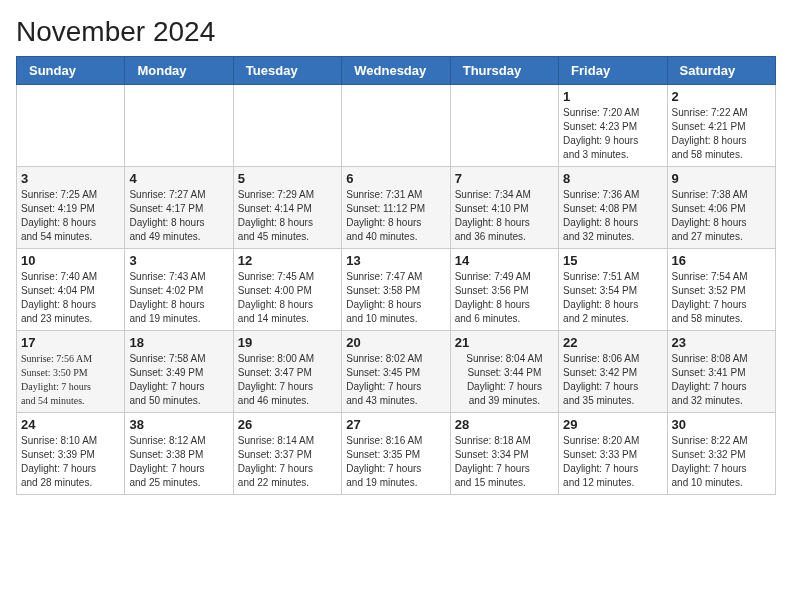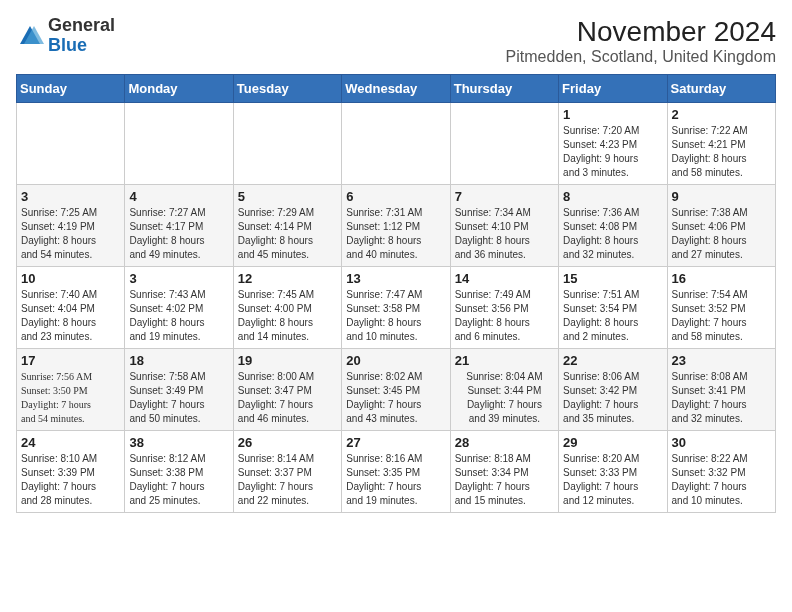--- a/index.html
+++ b/index.html
@@ -45,21 +45,21 @@
       color: #555;
     }
     table {
       width: 100%;
       border-collapse: collapse;
       font-size: 11px;
     }
     thead tr th {
       background: #3471b8;
       color: #fff;
-      padding: 6px 3px;
+      padding: 6px 12px;
       text-align: left;
       font-size: 13px;
       font-weight: bold;
       border: 1px solid #2a5a9a;
     }
     tbody tr td {
       border: 1px solid #ccc;
       vertical-align: top;
       padding: 4px;
       width: calc(100% / 7);
@@ -82,33 +82,22 @@
       line-height: 1.4;
     }
     .empty-cell {
       background: #fff !important;
     }
   </style>
 </head>
 <body>
 
 <div class="header-area">
-  <div class="logo">
-    <svg class="logo-icon" viewBox="0 0 28 28">
-      <polygon points="14,4 24,22 4,22" fill="#1a6db5"></polygon>
-      <polygon points="18,4 28,22 8,22" fill="#4a9fd4" opacity="0.7"></polygon>
-    </svg>
-    <div class="logo-text">
-      <span class="logo-general">General</span><br>
-      <span class="logo-blue">Blue</span>
-    </div>
-  </div>
   <div class="title-area">
     <div class="month-title">November 2024</div>
-    <div class="location">Pitmedden, Scotland, United Kingdom</div>
   </div>
 </div>
 
 <table>
   <thead>
     <tr>
     <th>Sunday</th>
         <th>Monday</th>
         <th>Tuesday</th>
         <th>Wednesday</th>
@@ -157,21 +146,21 @@
         <td>
           <span class="day-num">5</span>
           <div class="day-detail" style="white-space: pre-line;">Sunrise: 7:29 AM
 Sunset: 4:14 PM
 Daylight: 8 hours
 and 45 minutes.</div>
         </td>
         <td>
           <span class="day-num">6</span>
           <div class="day-detail" style="white-space: pre-line;">Sunrise: 7:31 AM
-Sunset: 1:12 PM
+Sunset: 11:12 PM
 Daylight: 8 hours
 and 40 minutes.</div>
         </td>
         <td>
           <span class="day-num">7</span>
           <div class="day-detail" style="white-space: pre-line;">Sunrise: 7:34 AM
 Sunset: 4:10 PM
 Daylight: 8 hours
 and 36 minutes.</div>
         </td>

